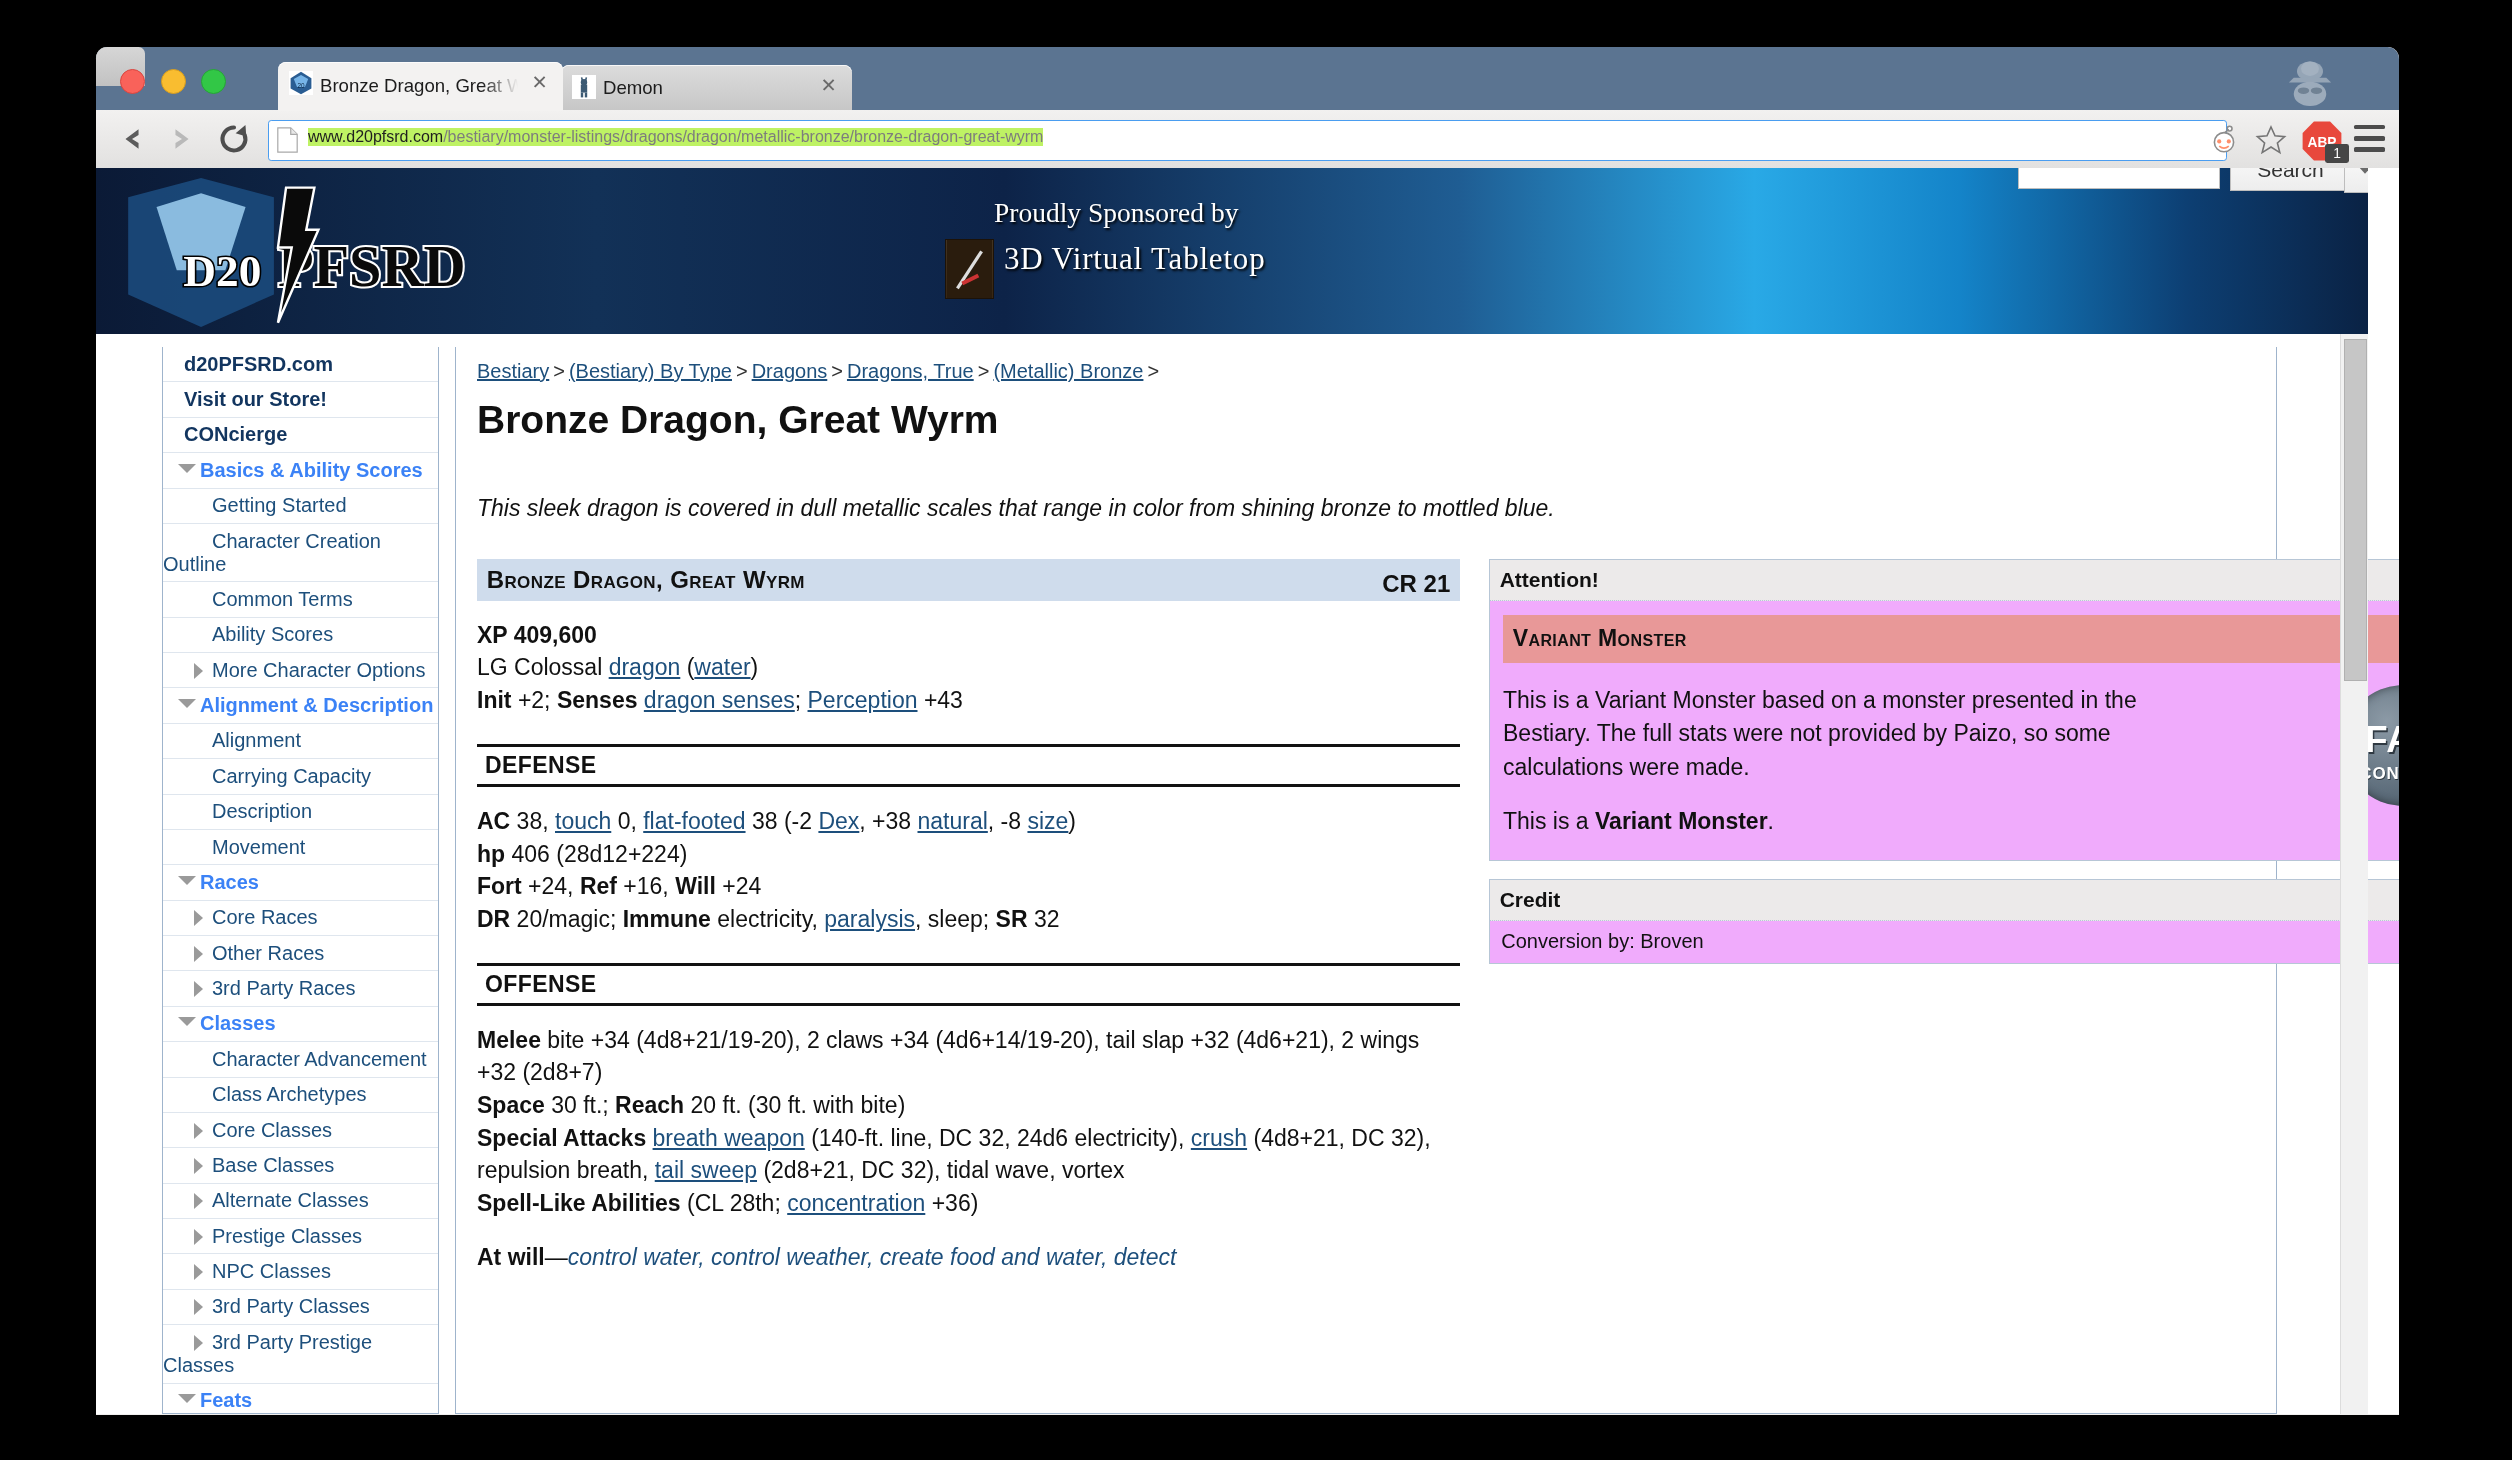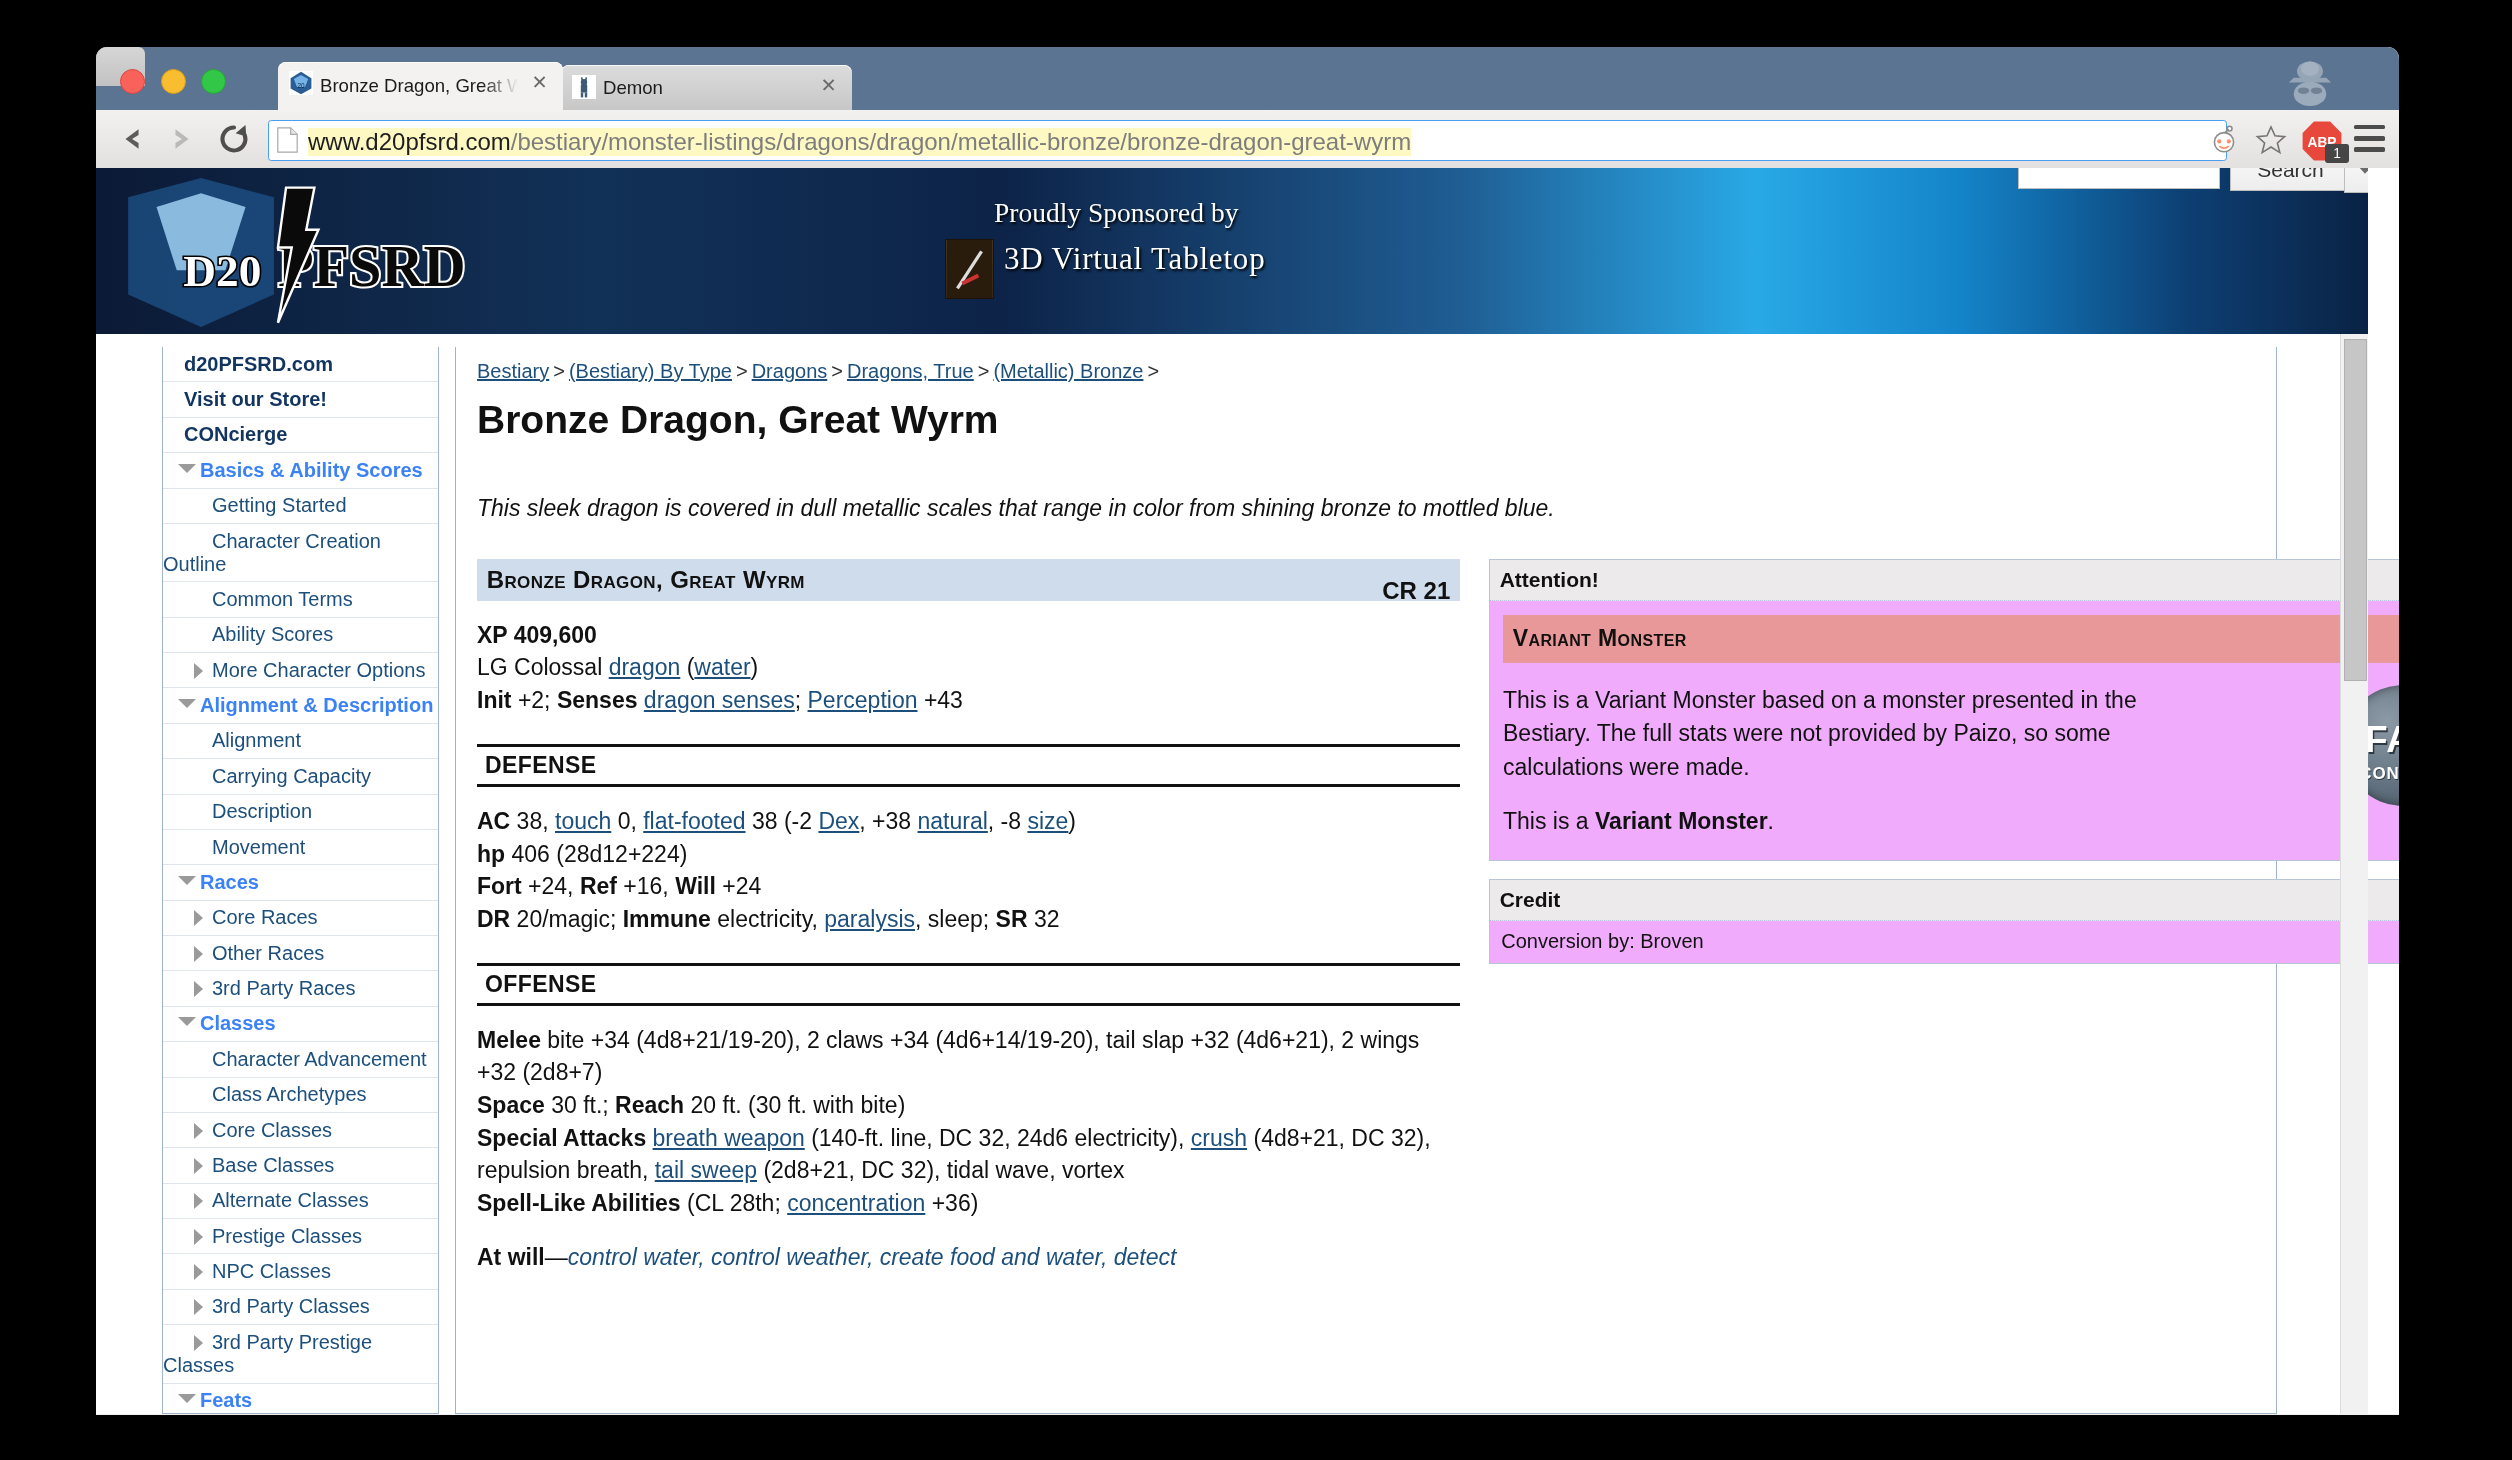--- a/index.html
+++ b/index.html
@@ -56,22 +56,22 @@
   .navbtn{position:absolute;top:11.3px;width:36px;height:36px;}
   #nav-back{left:18px;}
   #nav-fwd{left:68px;}
   #nav-reload{left:120px;}
   #urlbar{
     position:absolute;left:172px;top:9.7px;width:1957px;height:39px;
     background:#fff;border:1.6px solid #4a9df0;border-radius:3.2px;
   }
   #page-doc-icon{position:absolute;left:8px;top:6.5px;width:21px;height:26px;}
   #url-text{
-    position:absolute;left:39px;top:7.3px;font-size:24px;white-space:nowrap;
-    color:#7d7d7d;background:#fef9c3;
+    position:absolute;left:39px;top:7.3px;font-size:16px;white-space:nowrap;
+    color:#7d7d7d;background:#bef264;
   }
   #url-host{color:#1f1f1f;}
   .tbicon{position:absolute;top:13px;width:32px;height:32px;}
   #icon-reddit{left:2112px;}
   #icon-star{left:2159px;}
   #abp-wrap{position:absolute;left:2205px;top:9.7px;width:42px;height:42px;}
   #abp-badge{
     position:absolute;left:24px;top:24px;min-width:19.4px;height:19.4px;
     background:#464646;color:#fff;font-size:13.8px;line-height:19.4px;text-align:center;
     border-radius:2.4px;padding:0 2.4px;
@@ -137,21 +137,21 @@
 
   #cols{position:relative;margin-top:37px;}
   #statcol{position:absolute;left:0;top:0;width:983px;}
   #sidecol{position:absolute;left:1012px;top:0;width:987px;}
 
   #sb-header{
     background:#cfdcec;height:42px;position:relative;
   }
   #sb-name{position:absolute;left:9.7px;top:7.3px;font-size:24px;font-weight:bold;
     font-variant:small-caps;color:#111;letter-spacing:0.4px;}
-  #sb-cr{position:absolute;right:9.7px;top:18px;font-size:24px;font-weight:bold;color:#111;}
+  #sb-cr{position:absolute;right:9.7px;top:11px;font-size:24px;font-weight:bold;color:#111;}
 
   .statblock{font-size:23px;color:#111;line-height:1.42;margin-top:18px;}
   .statblock a{color:#1d4f7c;text-decoration:underline;}
   .statblock b{font-weight:bold;}
   .section-head{
     margin-top:27.5px;border-top:3.2px solid #111;border-bottom:3.2px solid #111;
     font-size:23px;font-weight:bold;padding:4.9px 0 4.9px 8px;letter-spacing:0.4px;color:#111;
   }
   .spells{margin-top:24px;font-size:23px;color:#111;}
   .spells i{color:#1d4f7c;font-style:italic;}

